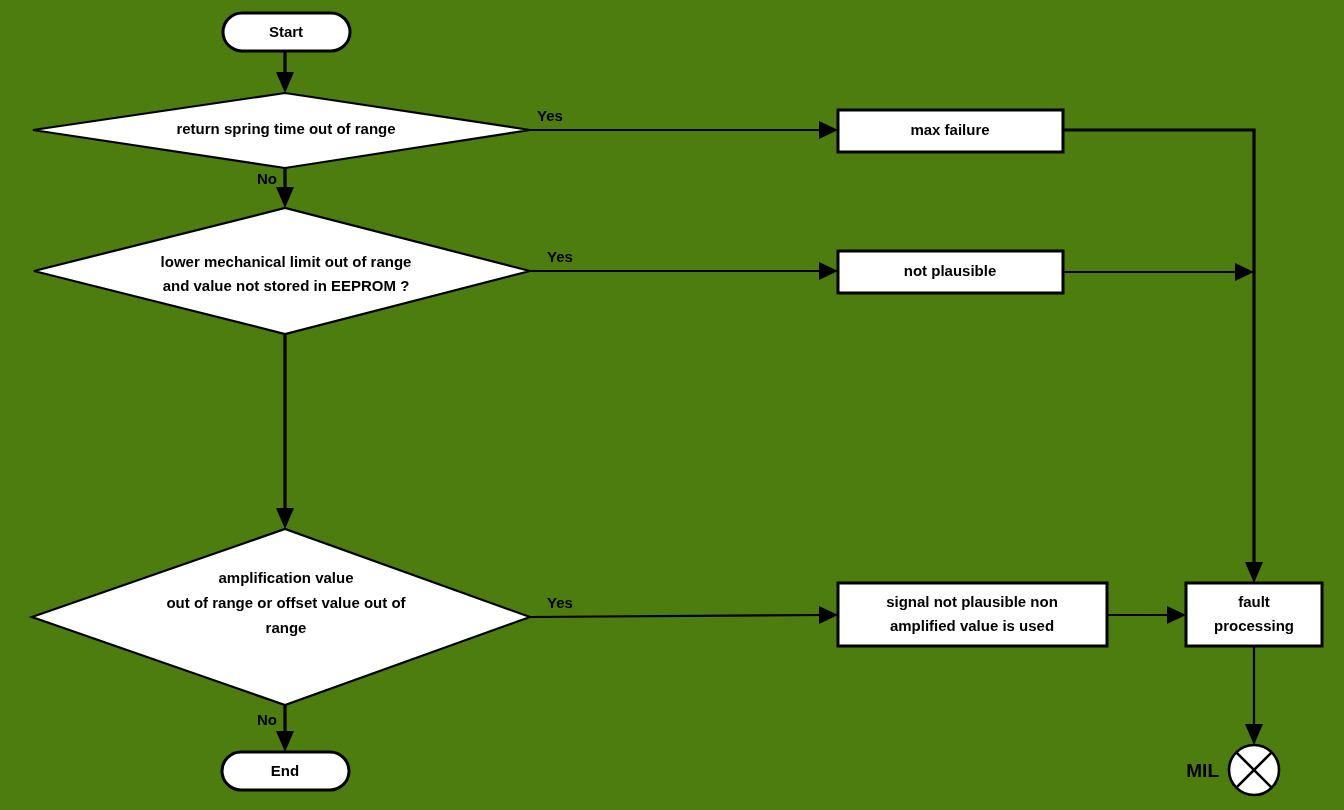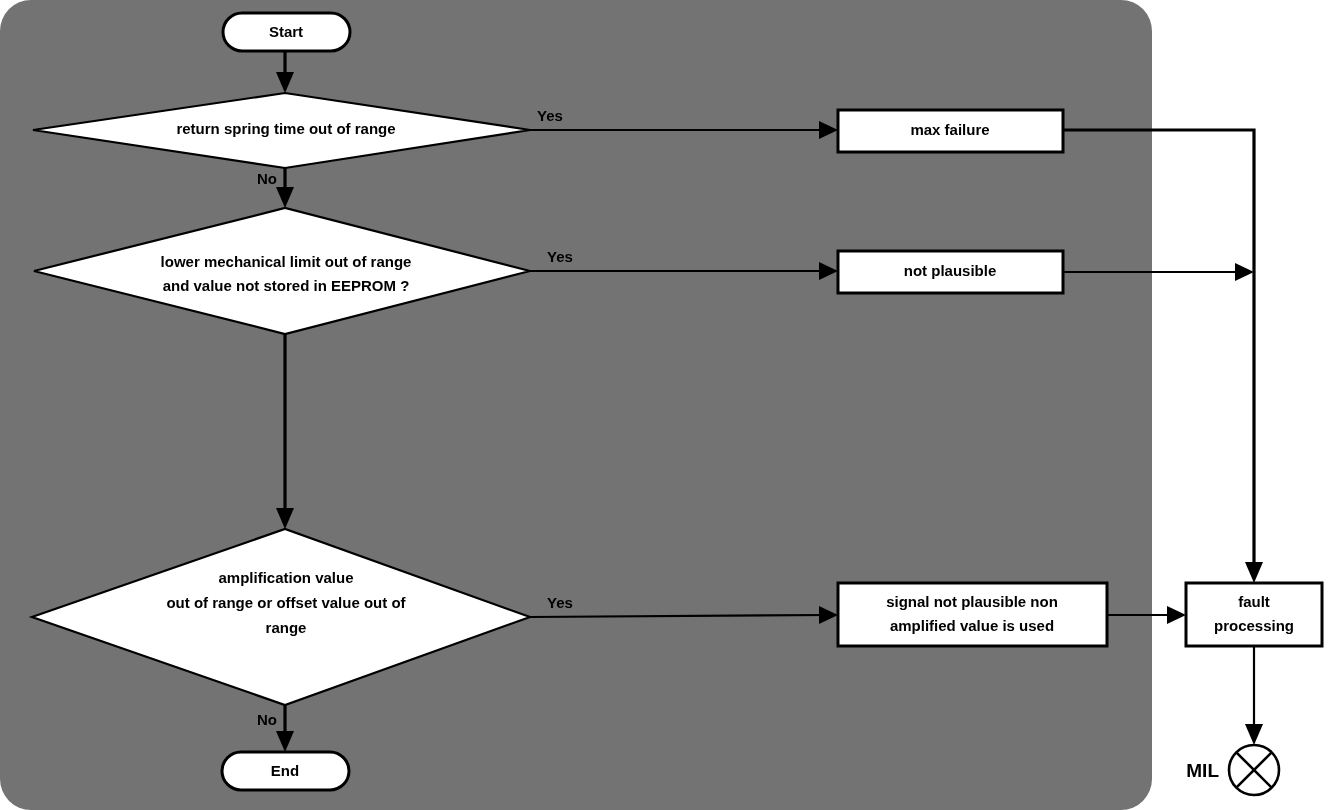--- a/index.html
+++ b/index.html
@@ -9,24 +9,23 @@
     background: #ffffff;
   }
   body {
     width: 1344px;
     height: 810px;
     overflow: hidden;
     font-family: "Liberation Sans", sans-serif;
   }
   #flow-root {
     position: relative;
-    width: 1152px;
+    width: 1344px;
     height: 810px;
-    background: #737373;
-    border-radius: 31px;
+    background: #4d7c0f;
   }
   svg#flow-svg {
     display: block;
     width: 1344px;
     height: 810px;
   }
   .node-shape {
     fill: #ffffff;
     stroke: #000000;
     stroke-width: 3;

